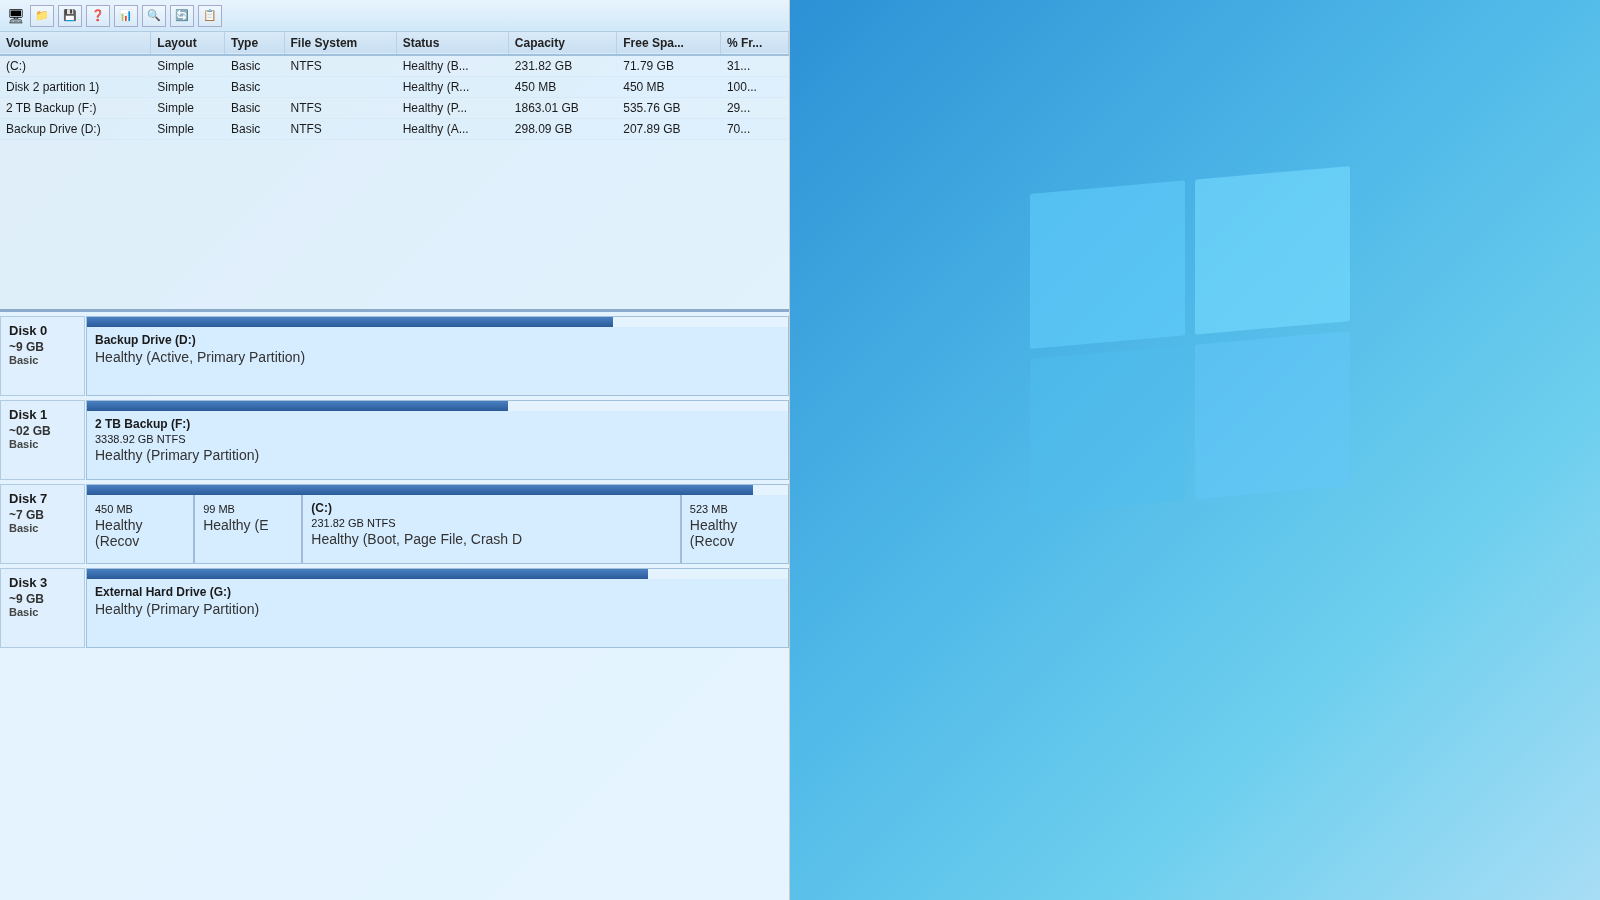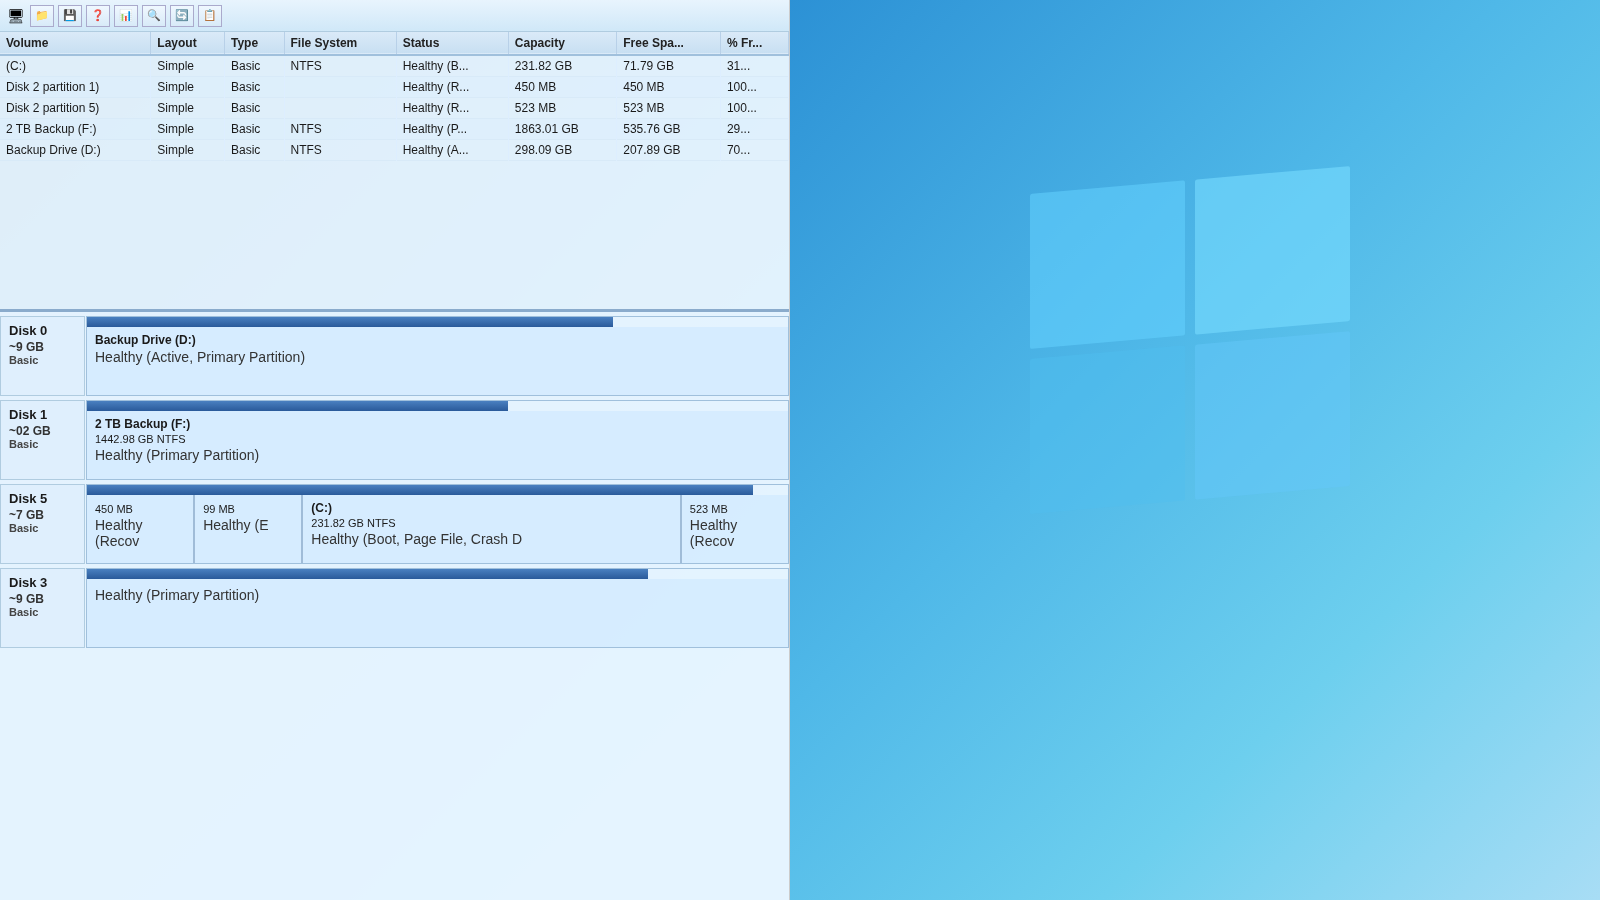--- a/index.html
+++ b/index.html
@@ -265,30 +265,20 @@
     <td>Disk 2 partition 1)</td>
     <td>Simple</td>
     <td>Basic</td>
     <td></td>
     <td>Healthy (R...</td>
     <td>450 MB</td>
     <td>450 MB</td>
     <td>100...</td>
   </tr>
               <tr>
-    <td>Disk 2 partition 5)</td>
-    <td>Simple</td>
-    <td>Basic</td>
-    <td></td>
-    <td>Healthy (R...</td>
-    <td>523 MB</td>
-    <td>523 MB</td>
-    <td>100...</td>
-  </tr>
-              <tr>
     <td>2 TB Backup (F:)</td>
     <td>Simple</td>
     <td>Basic</td>
     <td>NTFS</td>
     <td>Healthy (P...</td>
     <td>1863.01 GB</td>
     <td>535.76 GB</td>
     <td>29...</td>
   </tr>
               <tr>
@@ -327,29 +317,29 @@
           <div class="disk-label">
     <span class="disk-name">Disk 1</span>
     <span class="disk-size">~02 GB</span>
     <span class="disk-type">Basic</span>
   </div>
           <div class="disk-partitions">
             <div class="disk-bar" style="width: 60%;"></div>
             <div class="disk-parts-row">
               <div class="partition-block" style="flex: 1 1 0%;">
       <span class="part-name">2 TB Backup  (F:)</span>
-      <span class="part-size">1442.98 GB NTFS</span>
+      <span class="part-size">3338.92 GB NTFS</span>
       <span class="part-status">Healthy (Primary Partition)</span>
     </div>
             </div>
           </div>
         </div>
         <div class="disk-row">
           <div class="disk-label">
-    <span class="disk-name">Disk 5</span>
+    <span class="disk-name">Disk 7</span>
     <span class="disk-size">~7 GB</span>
     <span class="disk-type">Basic</span>
   </div>
           <div class="disk-partitions">
             <div class="disk-bar" style="width: 95%;"></div>
             <div class="disk-parts-row">
               <div class="partition-block" style="flex: 1 1 0%;">
       <span class="part-name"></span>
       <span class="part-size">450 MB</span>
       <span class="part-status">Healthy (Recov</span>
@@ -375,20 +365,21 @@
         <div class="disk-row">
           <div class="disk-label">
     <span class="disk-name">Disk 3</span>
     <span class="disk-size">~9 GB</span>
     <span class="disk-type">Basic</span>
   </div>
           <div class="disk-partitions">
             <div class="disk-bar" style="width: 80%;"></div>
             <div class="disk-parts-row">
               <div class="partition-block" style="flex: 1 1 0%;">
+      <span class="part-name">External Hard Drive  (G:)</span>
       <span class="part-status">Healthy (Primary Partition)</span>
     </div>
             </div>
           </div>
         </div>
       </div>
 
   </div>
 </div>
 

